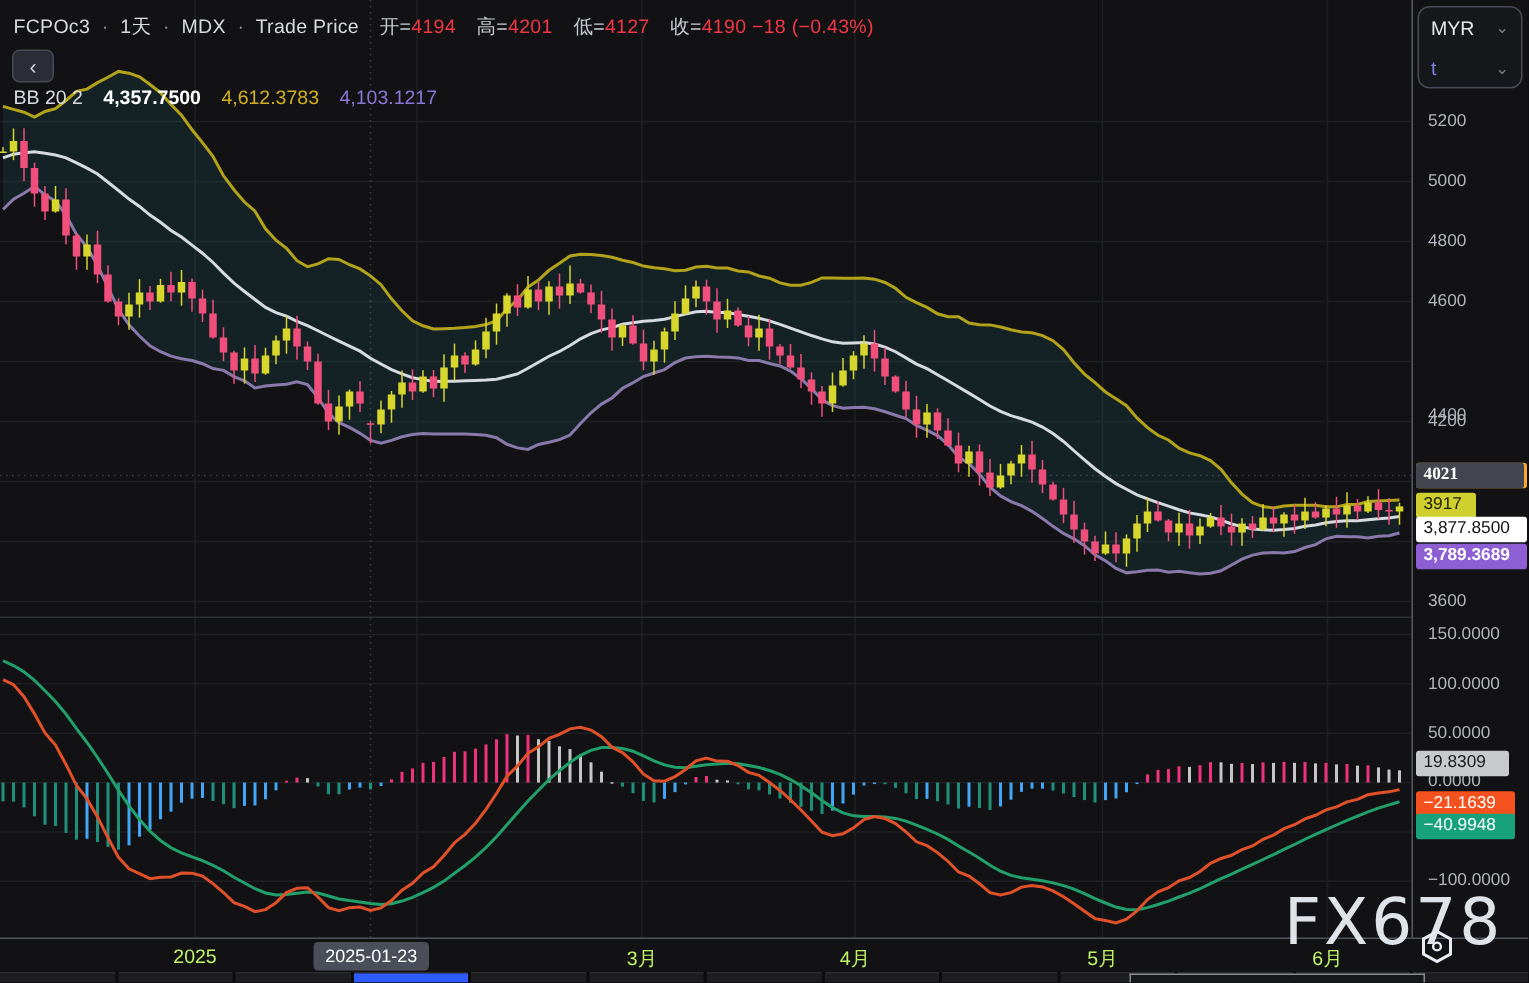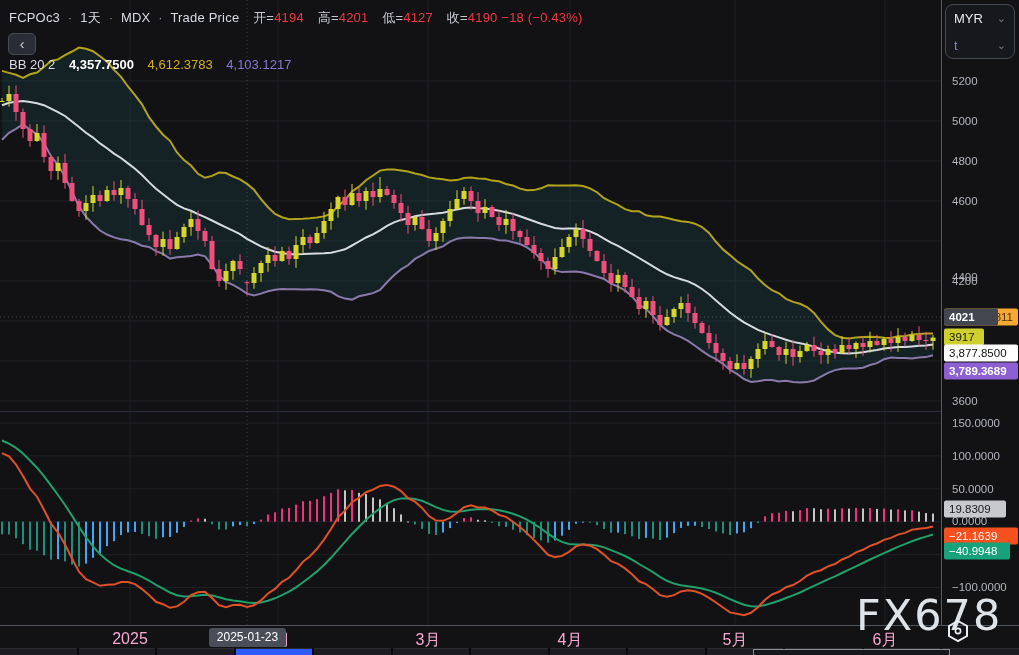--- a/index.html
+++ b/index.html
@@ -48,21 +48,21 @@
   .unit-row { height:27px; display:flex; align-items:center; padding:0 8px;
               justify-content:space-between; font-size:13px; cursor:pointer; }
   .unit-row .chev { color:#787b86; font-size:11px; }
   #cur-val { color:#e7e9ee; }
   #unit-val { color:#7c83e0; }
 
   
   #time-axis { position:absolute; left:0; top:625px; width:1019px; height:23px;
                background:#121214; border-top:1px solid #50545e; z-index:25; }
   .tlabel { position:absolute; top:4px; transform:translateX(-50%);
-            font-size:16px; color:#f9a8d4; }
+            font-size:13px; color:#bef264; }
   #crosshair-date { position:absolute; left:209px; top:2px; width:77px; height:19px;
                     background:#4a4e58; border-radius:3px; color:#fff; font-size:12px;
                     text-align:center; line-height:19px; z-index:2; }
 
   
   #bottom-strip { position:absolute; left:0; top:648px; width:1019px; height:7px;
                   background:#0b0b0c; display:flex; gap:2px; z-index:26; }
   .strip-cell { flex:1; background:#1d1d21; border-top:1px solid #2a2a2f; }
   .strip-cell.hl { background:#2e5bff; }
   #strip-outline { position:absolute; left:753px; top:649px; width:197px; height:6px;
@@ -555,26 +555,26 @@
       <div class="tick" style="top: 201px;">4600</div>
       <div class="tick" style="top: 257px; margin-top: 20px;">4400</div>
       <div class="tick" style="top: 281px;">4200</div>
       <div class="tick" style="top: 401px;">3600</div>
       <div class="tick" style="top: 423px;">150.0000</div>
       <div class="tick" style="top: 456px;">100.0000</div>
       <div class="tick" style="top: 489px;">50.0000</div>
       <div class="tick" style="top: 521px;">0.0000</div>
       <div class="tick" style="top: 587px;">−100.0000</div>
       <div class="pricebox" style="top: 317px; left: 2px; width: 74px; background: rgb(247, 168, 51); color: rgb(77, 55, 0); text-align: right;">.3311</div>
-      <div class="pricebox" style="top: 317px; left: 2px; width: 54px; background: rgb(67, 70, 79); color: rgb(255, 255, 255); text-align: left; font-weight: bold;">4021</div>
+      <div class="pricebox" style="top: 317px; left: 2px; width: 72px; background: rgb(67, 70, 79); color: rgb(255, 255, 255); text-align: left; font-weight: bold; font-family: Liberation Serif, serif;">4021</div>
       <div class="pricebox" style="top: 337px; left: 2px; width: 40px; background: rgb(207, 208, 47); color: rgb(28, 28, 0); text-align: left;">3917</div>
       <div class="pricebox" style="top: 353px; left: 2px; width: 74px; background: rgb(255, 255, 255); color: rgb(18, 18, 18); text-align: left;">3,877.8500</div>
       <div class="pricebox" style="top: 371px; left: 2px; width: 74px; background: rgb(141, 95, 211); color: rgb(255, 255, 255); text-align: left; font-weight: bold;">3,789.3689</div>
       <div class="pricebox" style="top: 509px; left: 2px; width: 62px; background: rgb(199, 201, 205); color: rgb(22, 24, 29); text-align: left;">19.8309</div>
-      <div class="pricebox" style="top: 536px; left: 2px; width: 74px; background: rgb(244, 81, 30); color: rgb(255, 255, 255); text-align: left;">−21.1639</div>
+      <div class="pricebox" style="top: 536px; left: 2px; width: 66px; background: rgb(244, 81, 30); color: rgb(255, 255, 255); text-align: left;">−21.1639</div>
       <div class="pricebox" style="top: 551px; left: 2px; width: 66px; background: rgb(23, 162, 123); color: rgb(255, 255, 255); text-align: left;">−40.9948</div>
     </div>
 
   <div id="unit-box">
     <div class="unit-row">
       <span id="cur-val">MYR</span>
       <span class="chev">⌄</span>
     </div>
     <div class="unit-row">
       <span id="unit-val">t</span>

